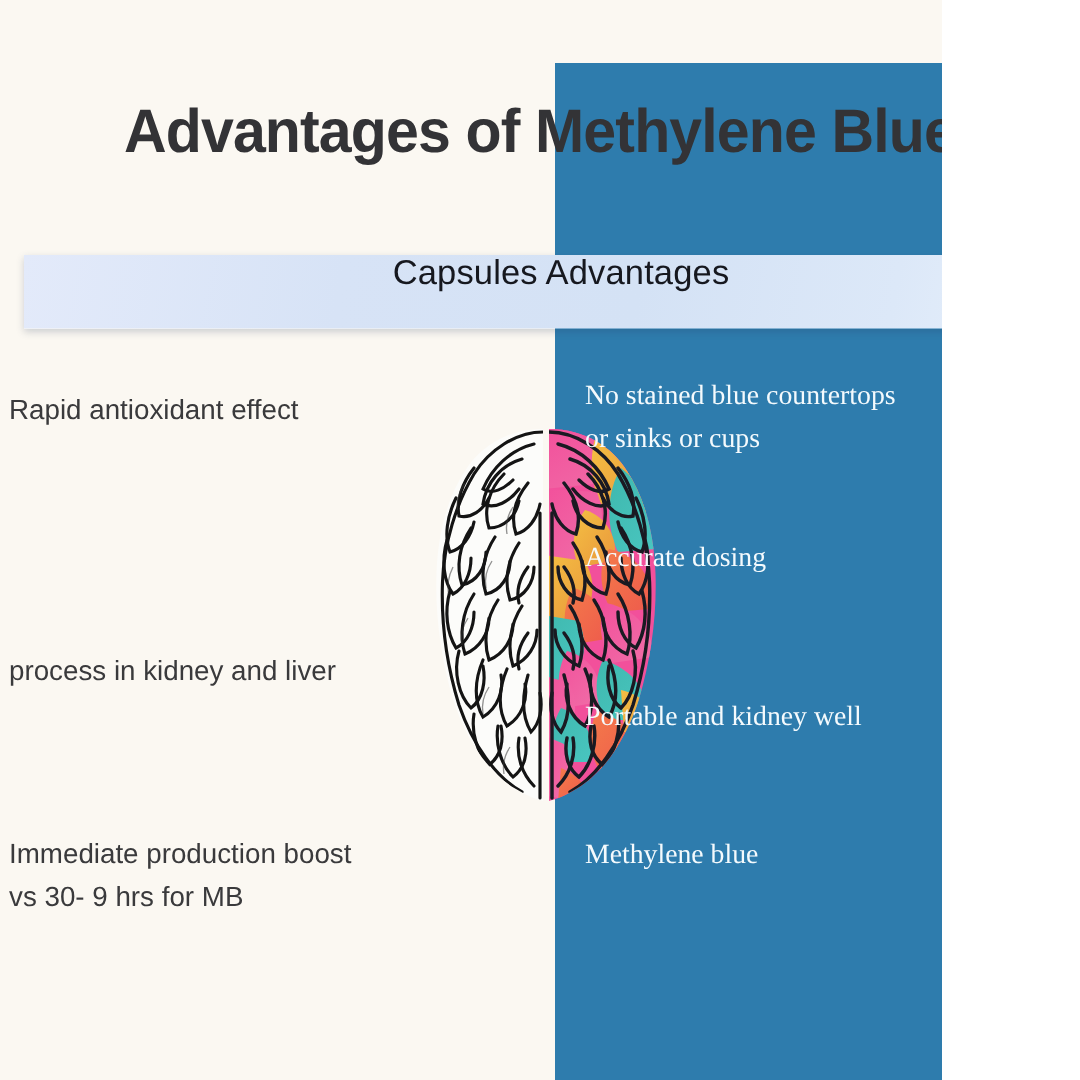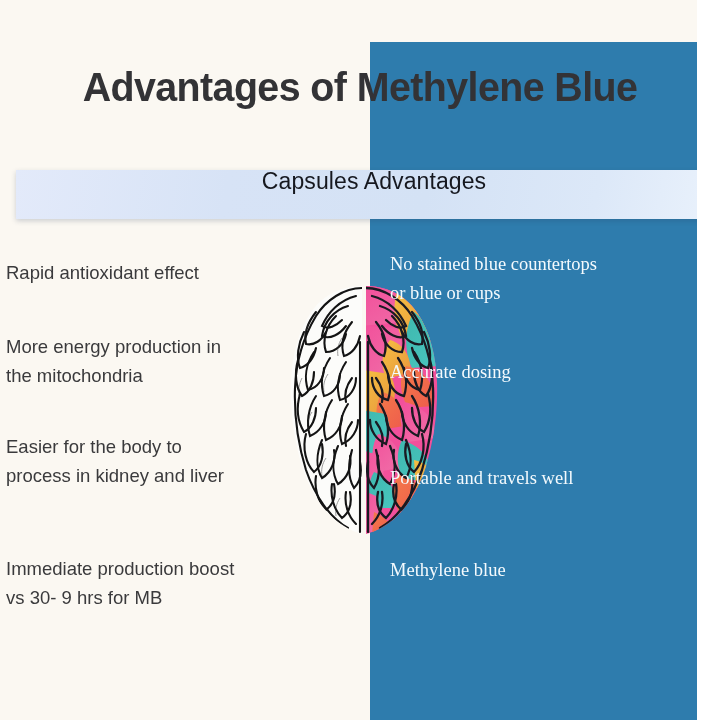--- a/index.html
+++ b/index.html
@@ -2,21 +2,21 @@
 <html><head>
 <meta charset="utf-8">
 <style>
   html, body {
     margin: 0;
     padding: 0;
     background: #ffffff;
   }
   #infographic {
     position: relative;
-    width: 697px;
+    width: 628px;
     height: 720px;
     overflow: hidden;
     background: #FBF8F2;
     font-family: "Liberation Sans", sans-serif;
     -webkit-font-smoothing: antialiased;
   }
 
   
   .blue-panel {
     position: absolute;
@@ -244,43 +244,38 @@
           <path d="M90 140 C96 148 98 156 96 164"></path>
         </g>
       </g>
     </svg>
   </div>
 
   <div class="col-left">
     <div class="item it-l1">
       <div>Rapid antioxidant effect</div>
     </div>
-    <div class="item it-l2">
-      <div>More energy production in</div>
-      <div>the mitochondria</div>
-    </div>
     <div class="item it-l3">
-      <div>Easier for the body to</div>
       <div>process in kidney and liver</div>
     </div>
     <div class="item it-l4">
       <div>Immediate production boost</div>
       <div>vs 30- 9 hrs for MB</div>
     </div>
   </div>
 
   <div class="col-right">
     <div class="item it-r1">
       <div>No stained blue countertops</div>
-      <div>or blue or cups</div>
+      <div>or sinks or cups</div>
     </div>
     <div class="item it-r2">
       <div>Accurate dosing</div>
     </div>
     <div class="item it-r3">
-      <div>Portable and travels well</div>
+      <div>Portable and kidney well</div>
     </div>
     <div class="item it-r4">
       <div>Methylene blue</div>
     </div>
   </div>
 
 </div>
 
 </body></html>

